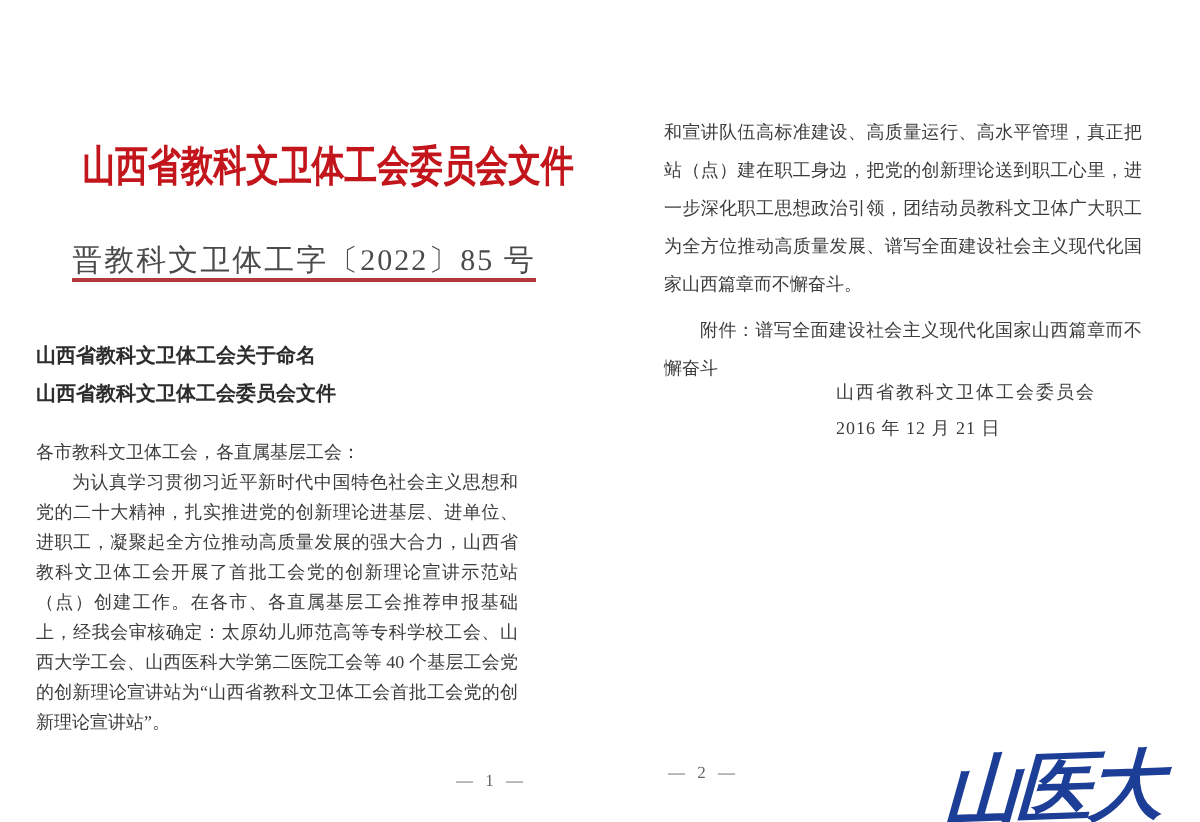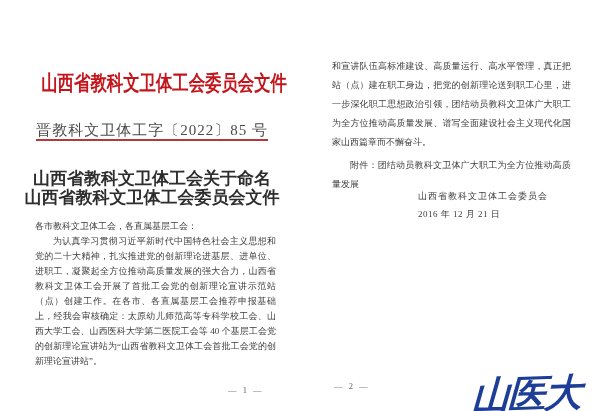--- a/index.html
+++ b/index.html
@@ -24,25 +24,25 @@
   .docnum {
     position:absolute; left:18px; top:102px; width:268px;
     text-align:center; font-size:15px; color:#4a4a4a; letter-spacing:1px;
   }
   .redline {
     position:absolute; left:36px; top:120px; width:232px; height:2px;
     background:#b23a3e;
   }
   .doctitle {
     position:absolute; left:18px; top:150px; width:268px;
-    text-align:center; font-size:17px; font-weight:bold; color:#2d2d2d;
+    font-size:10px; font-weight:bold; color:#2d2d2d;
     line-height:19px; font-family:"Liberation Sans", sans-serif;
   }
   .body1 {
-    position:absolute; left:35px; top:200px; width:241px;
+    position:absolute; left:18px; top:200px; width:241px;
     font-size:9px; line-height:15px; text-align:justify;
     text-justify:inter-ideograph; color:#3c3c3c;
   }
   .body1 p, .body2 p { margin:0; }
   .para { text-indent:2em; }
   .pagenum {
     position:absolute; font-size:8.5px; color:#666; letter-spacing:2px;
     white-space:nowrap;
   }
   .pn1 { left:228px; top:366px; }
@@ -85,21 +85,21 @@
     <div class="body1">
       <p>各市教科文卫体工会，各直属基层工会：</p>
       <p class="para">为认真学习贯彻习近平新时代中国特色社会主义思想和党的二十大精神，扎实推进党的创新理论进基层、进单位、进职工，凝聚起全方位推动高质量发展的强大合力，山西省教科文卫体工会开展了首批工会党的创新理论宣讲示范站（点）创建工作。在各市、各直属基层工会推荐申报基础上，经我会审核确定：太原幼儿师范高等专科学校工会、山西大学工会、山西医科大学第二医院工会等 40 个基层工会党的创新理论宣讲站为“山西省教科文卫体工会首批工会党的创新理论宣讲站”。</p>
     </div>
     <div class="pagenum pn1">— 1 —</div>
   </div>
 
   <div class="page page2">
     <div class="body2">
       <p>和宣讲队伍高标准建设、高质量运行、高水平管理，真正把站（点）建在职工身边，把党的创新理论送到职工心里，进一步深化职工思想政治引领，团结动员教科文卫体广大职工为全方位推动高质量发展、谱写全面建设社会主义现代化国家山西篇章而不懈奋斗。</p>
-      <p class="para attach">附件：团结动员教科文卫体广大职工为全方位推动高质量发展</p>
+      <p class="para attach">附件：谱写全面建设社会主义现代化国家山西篇章而不懈奋斗</p>
     </div>
     <div class="issuer">山西省教科文卫体工会委员会</div>
     <div class="issue-date">2016 年 12 月 21 日</div>
     <div class="pagenum pn2">— 2 —</div>
     <div class="logo">山医大</div>
   </div>
 
 </div>
 
 </body></html>

